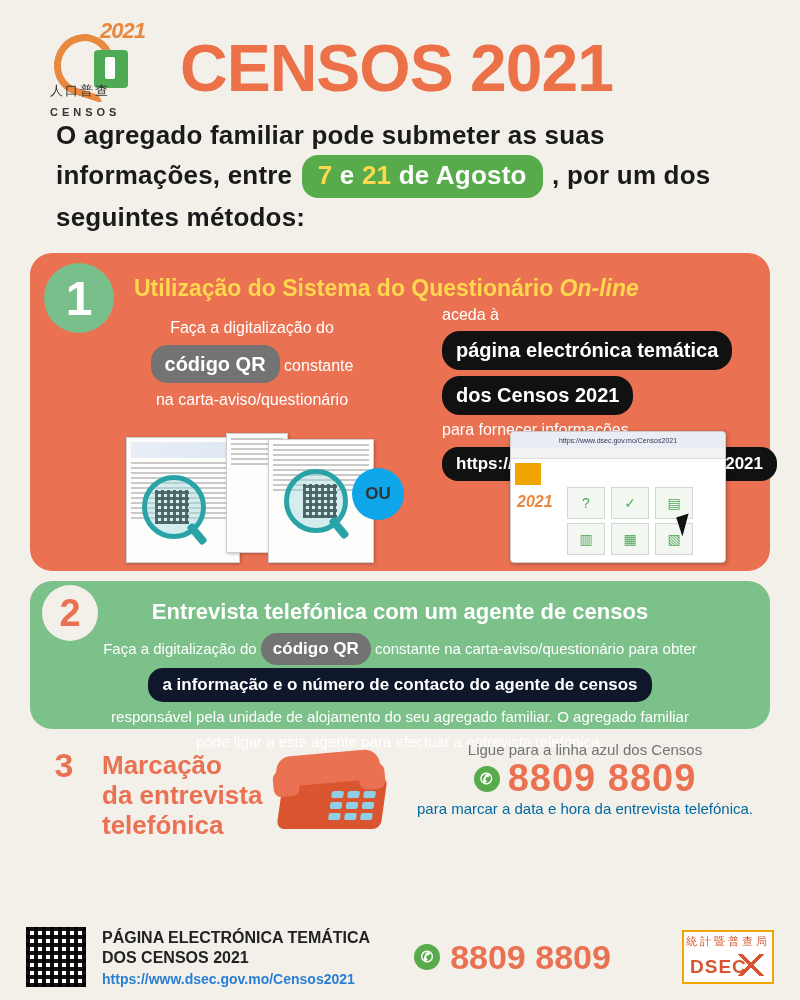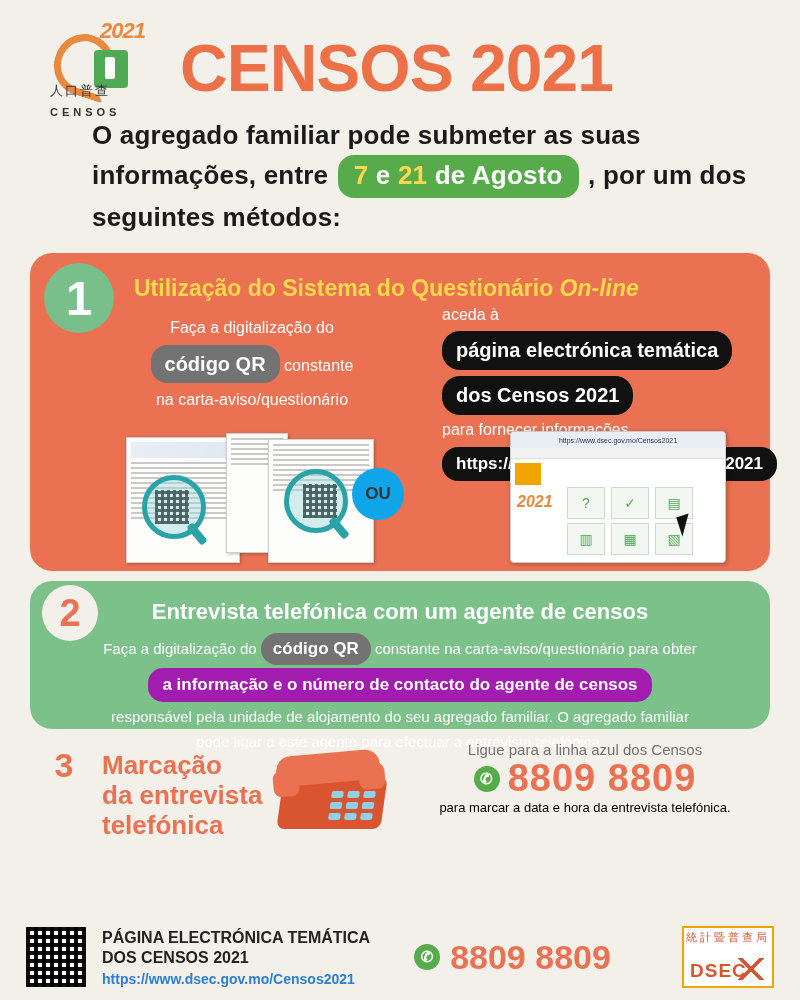--- a/index.html
+++ b/index.html
@@ -97,21 +97,20 @@
   }
 
   
   .intro {
     padding: 6px 44px 0 56px;
     font-size: 26px;
     font-weight: bold;
     color: #1a1a1a;
     line-height: 1.5;
     letter-spacing: 0.2px;
-    margin-left: 36px;
   }
   .highlight-date {
     display: inline-block;
     background: #57ab4b;
     color: #fff;
     border-radius: 16px;
     padding: 1px 16px 3px 16px;
     margin: 0 2px;
   }
   .highlight-date .num { color: #ffd84d; }
@@ -338,21 +337,21 @@
     left: 20px; right: 20px;
     top: 52px;
     text-align: center;
     color: #fff;
     font-size: 15px;
     line-height: 1.65;
   }
   .sec2-body .pillblack { font-size: 17px; padding: 2px 12px; }
   .pillblack-blk {
     display: inline-block;
-    background: #a21caf;
+    background: #0f172a;
     color: #fff;
     border-radius: 15px;
     padding: 3px 14px;
     font-size: 17px;
     font-weight: bold;
     margin: 3px 0;
   }
 
   
   .sec3 {
@@ -433,21 +432,21 @@
     width: 26px; height: 26px;
     border-radius: 50%;
     background: #57ab4b;
     color: #fff;
     font-size: 15px;
     line-height: 26px;
     text-align: center;
     vertical-align: 7px;
     margin-right: 8px;
   }
-  .sec3-right .tail { font-size: 13px; color: #000000; }
+  .sec3-right .tail { font-size: 15px; color: #0369a1; }
 
   
   .footer {
     position: absolute;
     left: 0; right: 0; bottom: 0;
     height: 86px;
     display: flex;
     align-items: center;
     padding: 0 26px;
     box-sizing: border-box;
@@ -472,21 +471,21 @@
     font-size: 34px;
     font-weight: bold;
     color: #ea7152;
     display: flex;
     align-items: center;
   }
   .foot-phone .phone-ic { margin-right: 10px; vertical-align: 0; }
   .dsec {
     margin-left: auto;
     width: 92px;
-    height: 62px;
+    height: 54px;
     background: #fff;
     border: 2px solid #f0a500;
     position: relative;
     box-sizing: border-box;
   }
   .dsec .cn {
     position: absolute; top: 2px; left: 0; right: 0;
     text-align: center; font-size: 11px; color: #d8552f; letter-spacing: 3px;
     font-family: "DejaVu Sans", sans-serif;
   }

